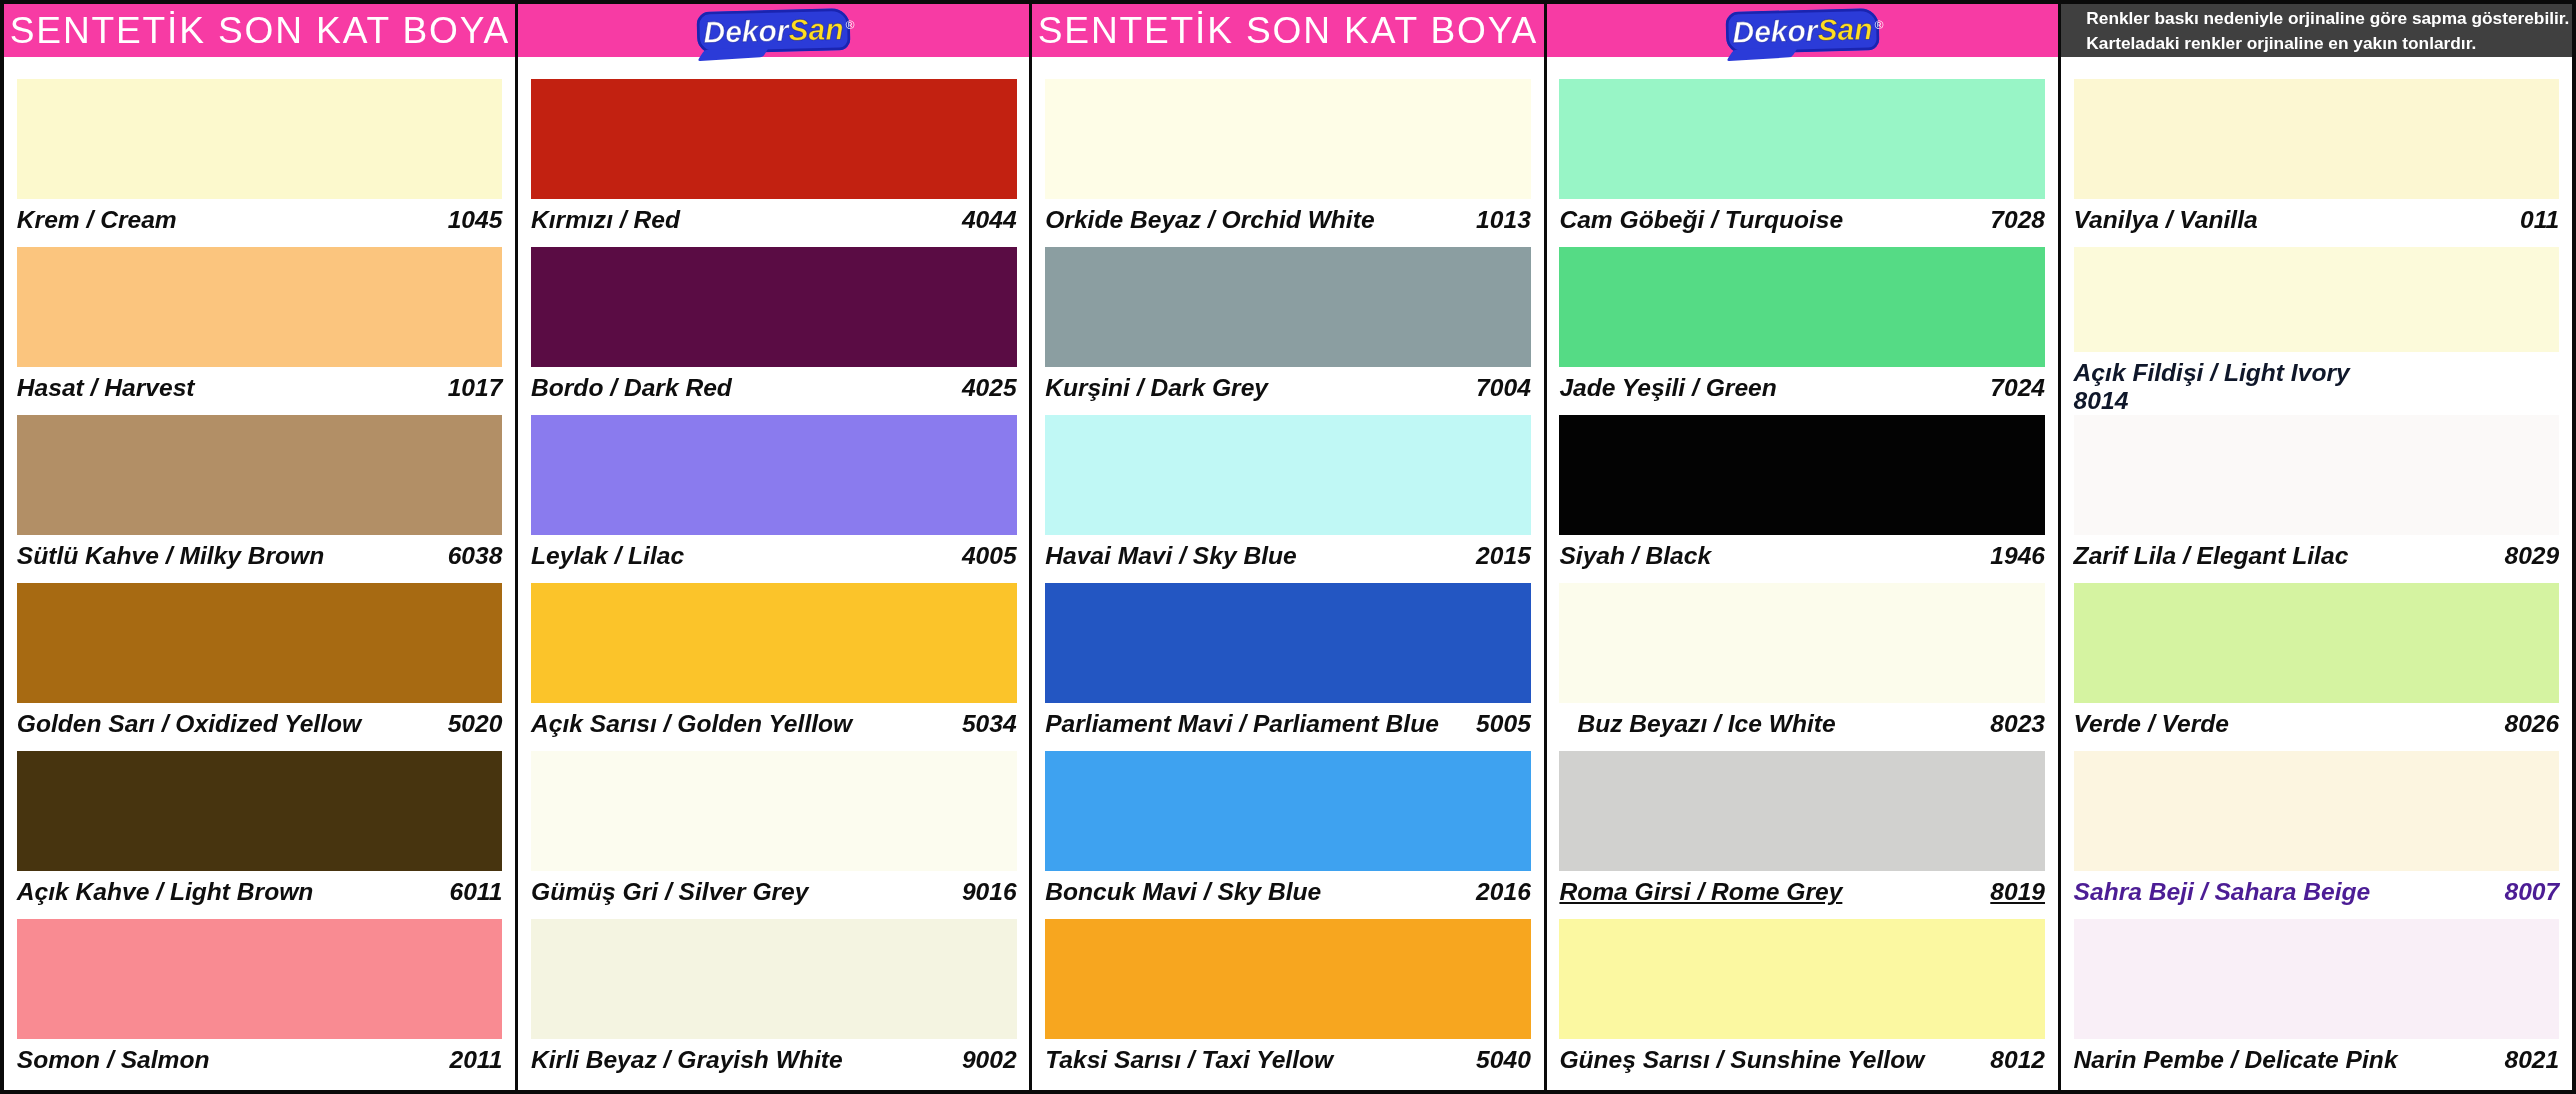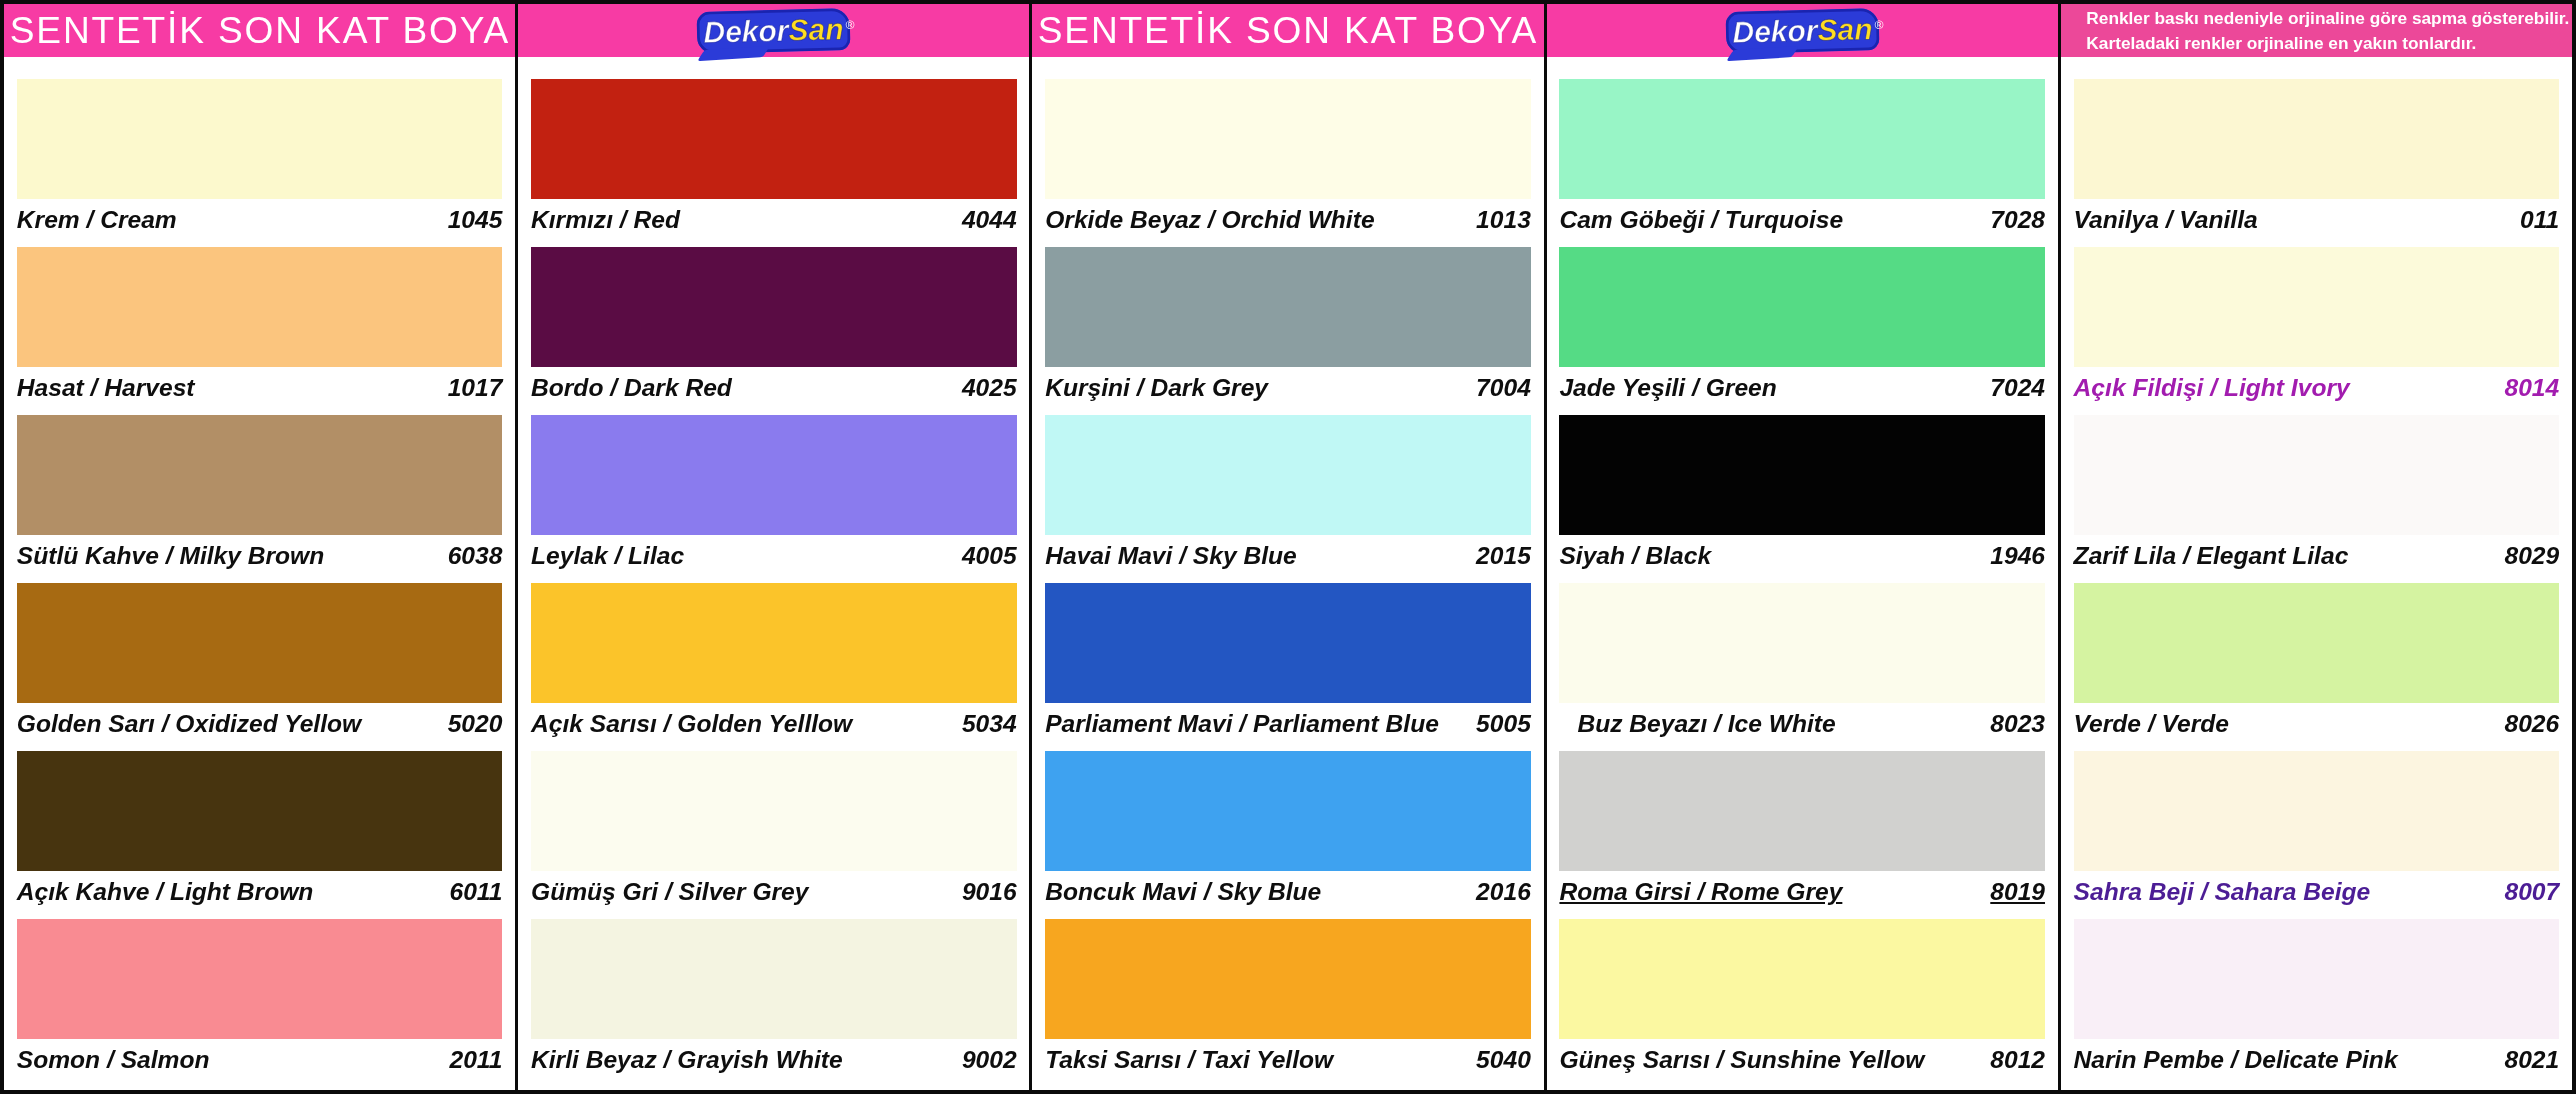--- a/index.html
+++ b/index.html
@@ -285,35 +285,35 @@
         <div class="row">
           <div class="swatch" style="background: rgb(251, 248, 161);"></div>
           <div class="caption" style="color: rgb(14, 14, 14);">
             <span class="name">Güneş Sarısı / Sunshine Yellow</span>
             <span class="code">8012</span>
           </div>
         </div>
       </div>
     </div>
     <div class="column" style="border-right-color: rgb(10, 10, 10);">
-      <div class="col-header disclaimer" style="background: #ec4899; color: rgb(255, 255, 255);">
+      <div class="col-header disclaimer" style="background: #404040; color: rgb(255, 255, 255);">
         <div class="disclaimer-line">Renkler baskı nedeniyle orjinaline göre sapma gösterebilir.</div>
         <div class="disclaimer-line">Karteladaki renkler orjinaline en yakın tonlardır.</div>
       </div>
       <div class="rows">
         <div class="row">
           <div class="swatch" style="background: rgb(252, 247, 210);"></div>
           <div class="caption" style="color: rgb(14, 14, 14);">
             <span class="name">Vanilya / Vanilla</span>
             <span class="code">011</span>
           </div>
         </div>
         <div class="row">
           <div class="swatch" style="background: rgb(252, 250, 218);"></div>
-          <div class="caption" style="color: #a21caf;">
+          <div class="caption" style="color: #0f172a; flex-direction: column;">
             <span class="name">Açık Fildişi / Light Ivory</span>
             <span class="code">8014</span>
           </div>
         </div>
         <div class="row">
           <div class="swatch" style="background: rgb(251, 249, 248);"></div>
           <div class="caption" style="color: rgb(14, 14, 14);">
             <span class="name">Zarif Lila / Elegant Lilac</span>
             <span class="code">8029</span>
           </div>

